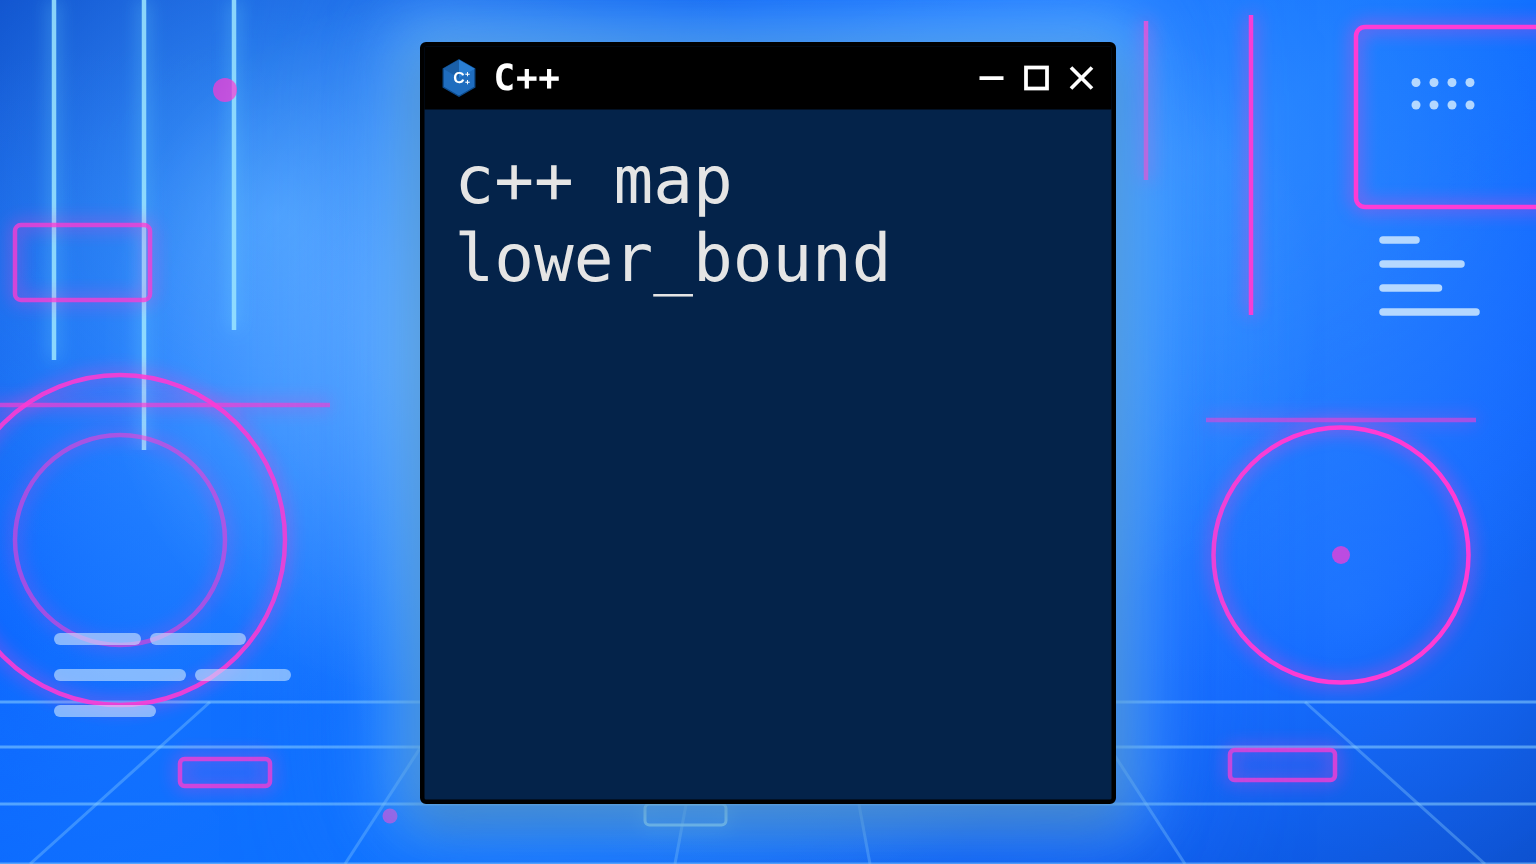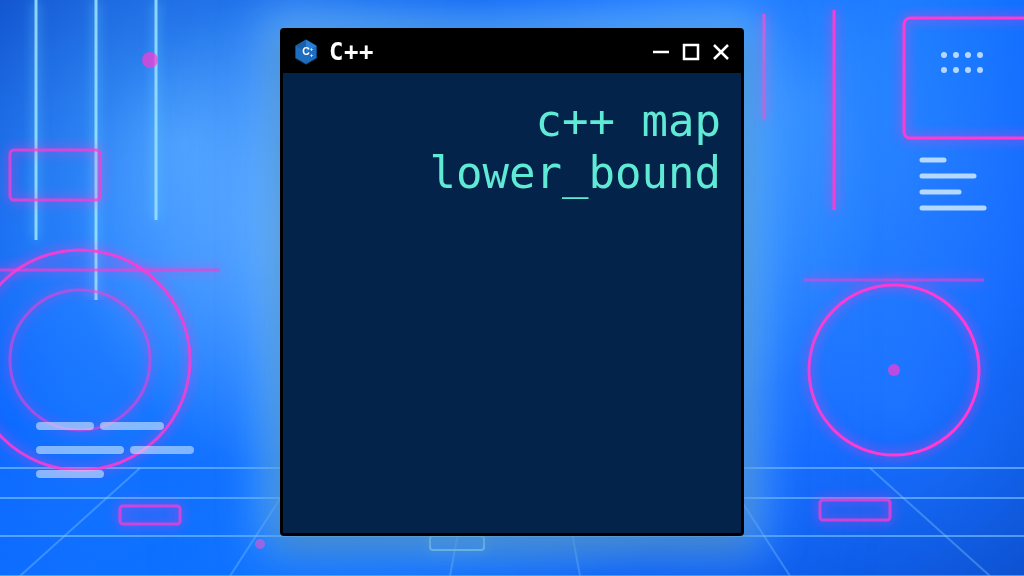--- a/index.html
+++ b/index.html
@@ -73,24 +73,23 @@
     font: 300 24px/1 "Segoe UI","Arial",sans-serif;
   }
   .winbtn { display:inline-flex; align-items:center; justify-content:center; width:20px; height:20px; }
   .winbtn svg { display:block; }
 
   .body {
     padding: 22px 20px;
   }
   .code {
     font: 400 44px/1.18 "DejaVu Sans Mono","Consolas","Menlo",monospace;
-    color: #5eead4;
+    color: #e5e5e5;
     white-space: pre;
     letter-spacing: 0;
-    text-align: right;
   }
 </style>
 </head>
 <body>
 
 <div class="bg"></div>
 
 <div class="tech">
 
   <svg width="1024" height="576">

